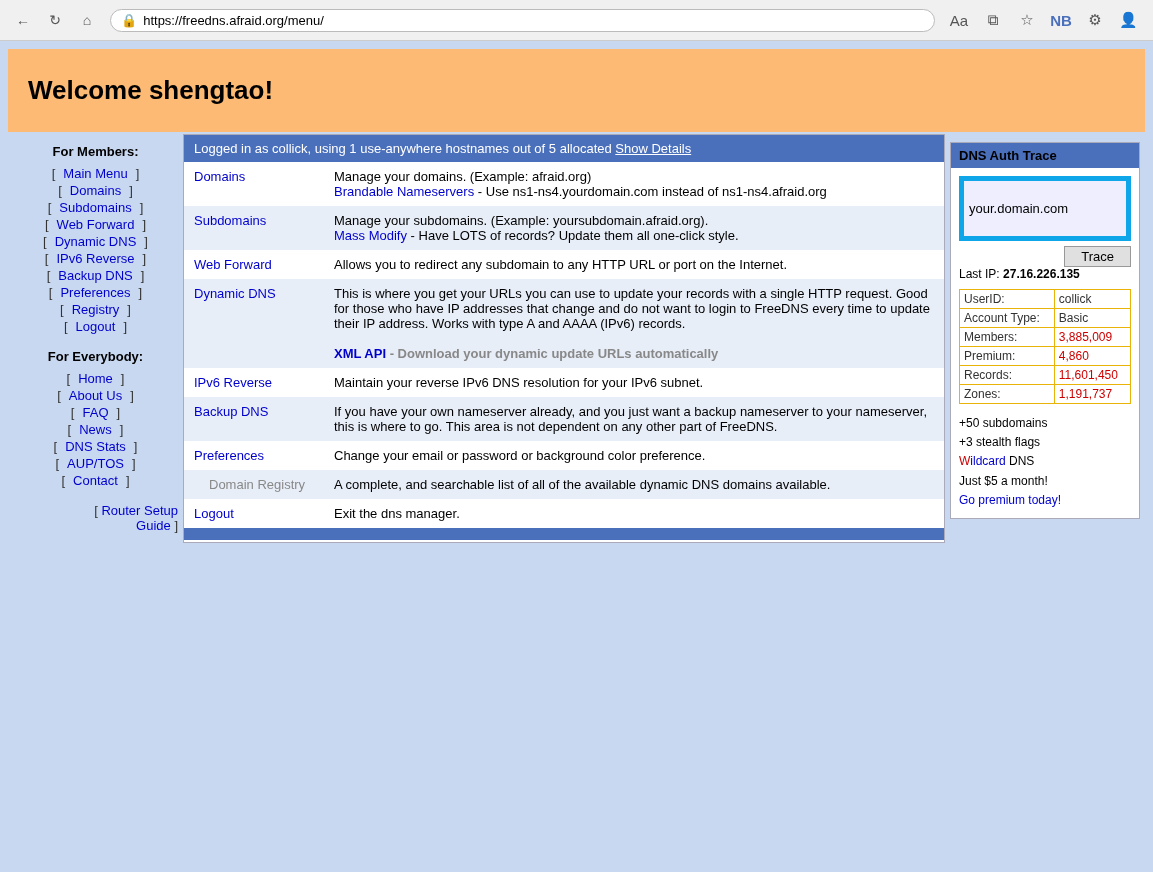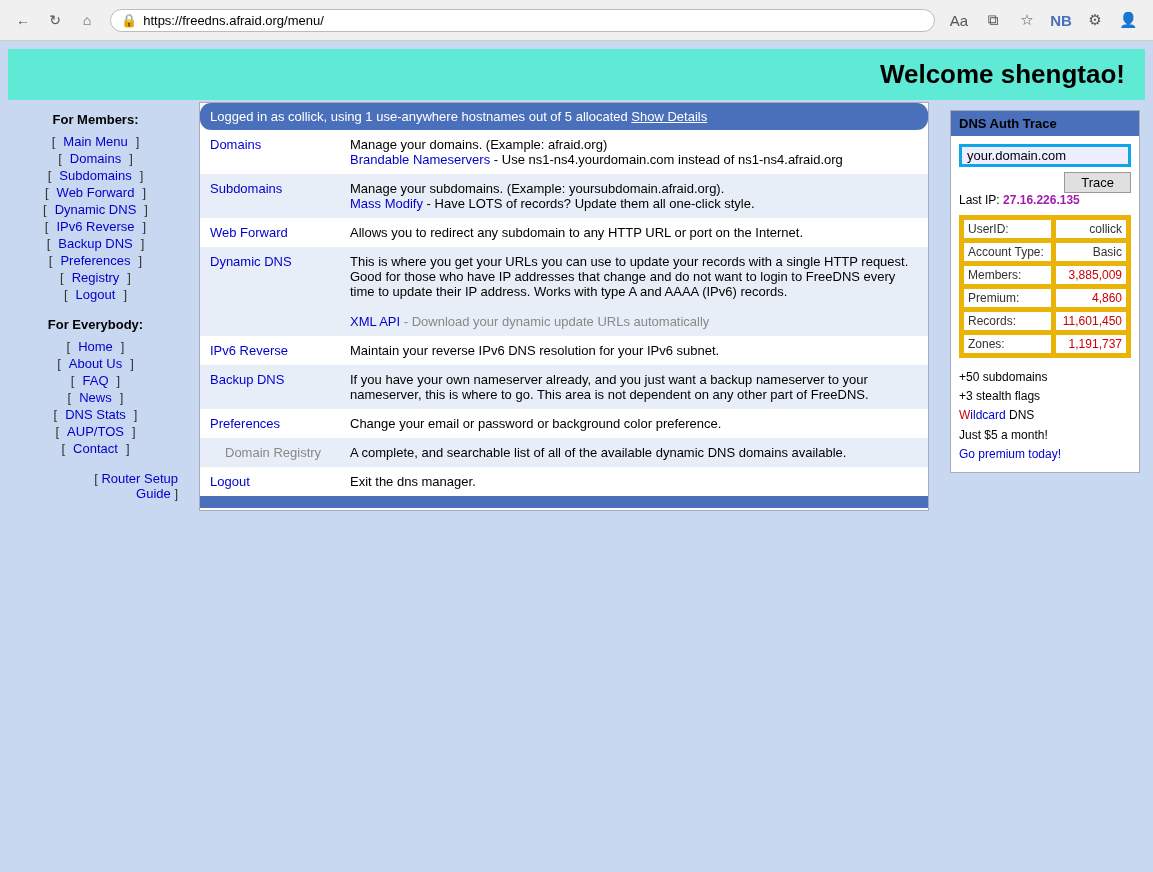--- a/index.html
+++ b/index.html
@@ -38,31 +38,31 @@
     }
 
     
     .page-wrapper {
       background: #c8d8f0;
       min-height: calc(872px - 44px);
       padding: 8px;
     }
 
     .welcome-header {
-      background: #5eead4;
-      text-align: right;
-      padding: 10px 20px;
+      background: #fdba74;
+      text-align: left;
+      padding: 26px 20px;
       font-size: 26px;
       font-weight: bold;
       border-bottom: 2px solid #c8d8f0;
     }
 
     .main-layout {
       display: flex;
-      gap: 16px;
+      gap: 0;
       background: #c8d8f0;
     }
 
     
     .sidebar {
       width: 175px;
       min-width: 175px;
       background: #c8d8f0;
       padding: 10px 5px;
     }
@@ -103,21 +103,20 @@
       flex: 1;
       background: white;
       border: 1px solid #aab;
     }
 
     .content-header {
       background: #4a6fbb;
       padding: 6px 10px;
       color: white;
       font-size: 13px;
-      border-radius: 11px;
     }
 
     .menu-table {
       width: 100%;
       border-collapse: collapse;
     }
 
     .menu-table tr:nth-child(even) {
       background: #e8eef8;
     }
@@ -171,58 +170,58 @@
       font-size: 13px;
       font-weight: bold;
     }
 
     .dns-auth-body {
       padding: 8px;
     }
 
     .dns-input {
       width: 100%;
-      border: 3px solid #0ea5e9;
-      padding: 1px 5px;
+      border: 5px solid #0ea5e9;
+      padding: 20px 5px;
       font-size: 13px;
       margin-bottom: 5px;
       background: #eef;
     }
 
     .trace-btn {
       float: right;
       background: #e0e0e0;
       border: 1px solid #999;
       padding: 2px 16px;
       cursor: pointer;
       font-size: 13px;
     }
 
     .last-ip {
       font-size: 12px;
       margin-top: 8px;
       clear: both;
     }
 
-    .ip-value { color: #a21caf; font-weight: bold; }
+    .ip-value { color: #000000; font-weight: bold; }
 
     .stats-table {
       width: 100%;
       border-collapse: collapse;
       margin-top: 8px;
       font-size: 12px;
     }
 
     .stats-table td {
       padding: 2px 4px;
-      border: 5px solid #eab308;
+      border: 1px solid #eab308;
     }
 
     .stats-table td:last-child {
-      text-align: right;
+      text-align: left;
       color: #cc0000;
     }
     .stats-table td:first-child { color: #333; }
 
     .premium-box {
       margin-top: 10px;
       font-size: 12px;
       line-height: 1.6;
     }
 
@@ -244,21 +243,21 @@
       width: 20px; height: 20px;
       background: #f7931a;
       border-radius: 50%;
       color: white;
       font-weight: bold;
       font-size: 12px;
       text-align: center;
       line-height: 20px;
     }
 
-    .gray-text { color: #888; }
+    .gray-text { color: #888; font-weight: bold; }
 
     .disabled-link { color: #888; margin-left: 15px; }
   </style>
 </head>
 <body>
 
 <div class="browser-chrome">
   <div class="browser-nav-btns">
     <button class="nav-btn">←</button>
     <button class="nav-btn">↻</button>

